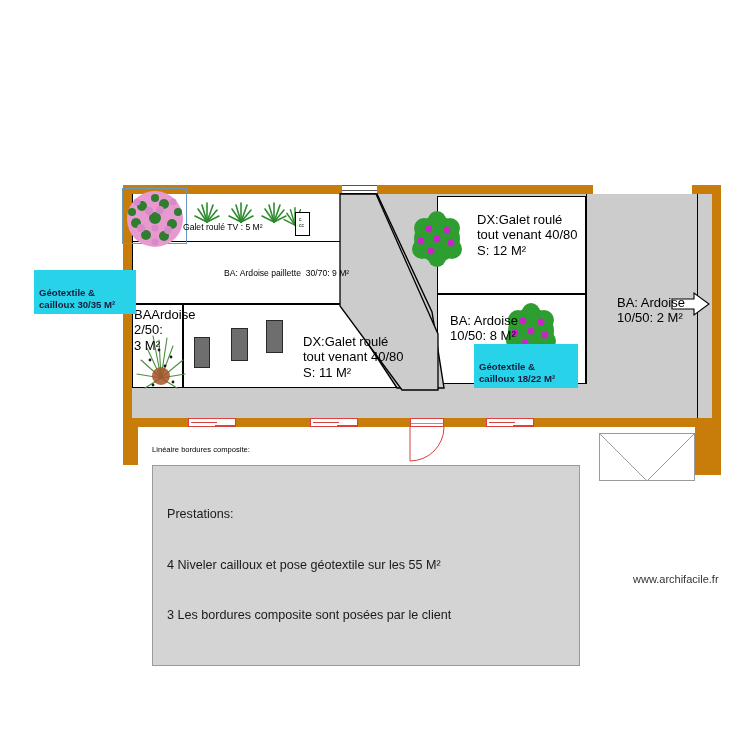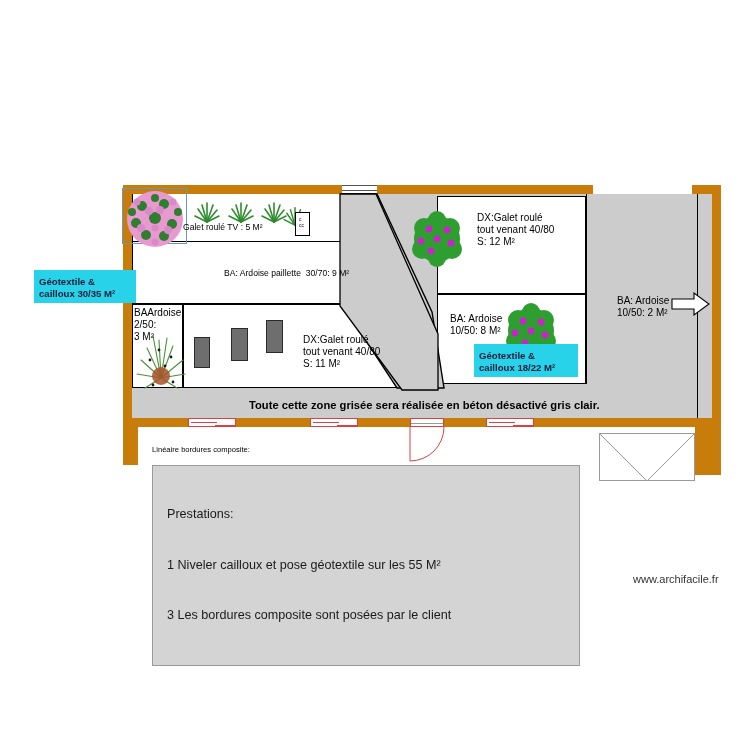--- a/index.html
+++ b/index.html
@@ -27,33 +27,33 @@
   .room { position: absolute; background: #ffffff; border: 1.4px solid #000000; }
 
   
   .lbl {
     position: absolute;
     font-family: "Liberation Sans", sans-serif;
     color: #000;
     white-space: pre;
     line-height: 1.18;
   }
-  .lbl-sm { font-size: 10px; }
+  .lbl-sm { font-size: 13px; }
   .lbl-md { font-size: 8.6px; }
   .lbl-xs { font-size: 6.6px; }
 
   
   .cyan {
     position: absolute;
     background: #28d2e8;
     color: #1a1a3a;
     font-weight: bold;
     font-size: 9.6px;
     line-height: 1.25;
-    padding: 6px 4px 3px 5px;
+    padding: 17px 4px 3px 5px;
     white-space: pre;
   }
 
   
   .banner {
     position: absolute;
     font-weight: bold;
     font-size: 11.2px;
     color: #000;
     white-space: pre;
@@ -330,31 +330,30 @@
 
   <div class="lbl lbl-sm" style="left:617px; top:295px;">BA: Ardoise
 10/50: 2 M²</div>
 
   <div class="cyan" style="left:34px; top:270px; width:102px;">Géotextile &amp;
 cailloux 30/35 M²</div>
 
   <div class="cyan" style="left:474px; top:344px; width:104px;">Géotextile &amp;
 cailloux 18/22 M²</div>
 
-  <div class="banner" style="left:249px; top:399px;">Toute cette zone grisée sera réalisée en béton désactivé gris clair.</div>
 
   <div class="lbl lbl-sm" style="left:152px; top:446px; font-size:7.6px;">Linéaire bordures composite:</div>
 
   <div class="abs" style="left:599px; top:433px; width:96px; height:48px; background:#fff; border:1px solid #9a9a9a;"></div>
   <svg class="abs" style="left:599px; top:433px;" width="96" height="48" viewBox="0 0 96 48">
     <line x1="0" y1="0" x2="48" y2="48" stroke="#9a9a9a" stroke-width="1"></line>
     <line x1="96" y1="0" x2="48" y2="48" stroke="#9a9a9a" stroke-width="1"></line>
   </svg>
 
   <div class="presta" style="left:152px; top:465px; width:428px;">
     <div>Prestations:</div>
-    <div>1 Niveler cailloux et pose géotextile sur les 55 M²</div>
+    <div>4 Niveler cailloux et pose géotextile sur les 55 M²</div>
     <div>3 Les bordures composite sont posées par le client</div>
   </div>
 
   <div class="watermark" style="left:633px; top:573px;">www.archifacile.fr</div>
 
 </div>
 
 </body></html>

